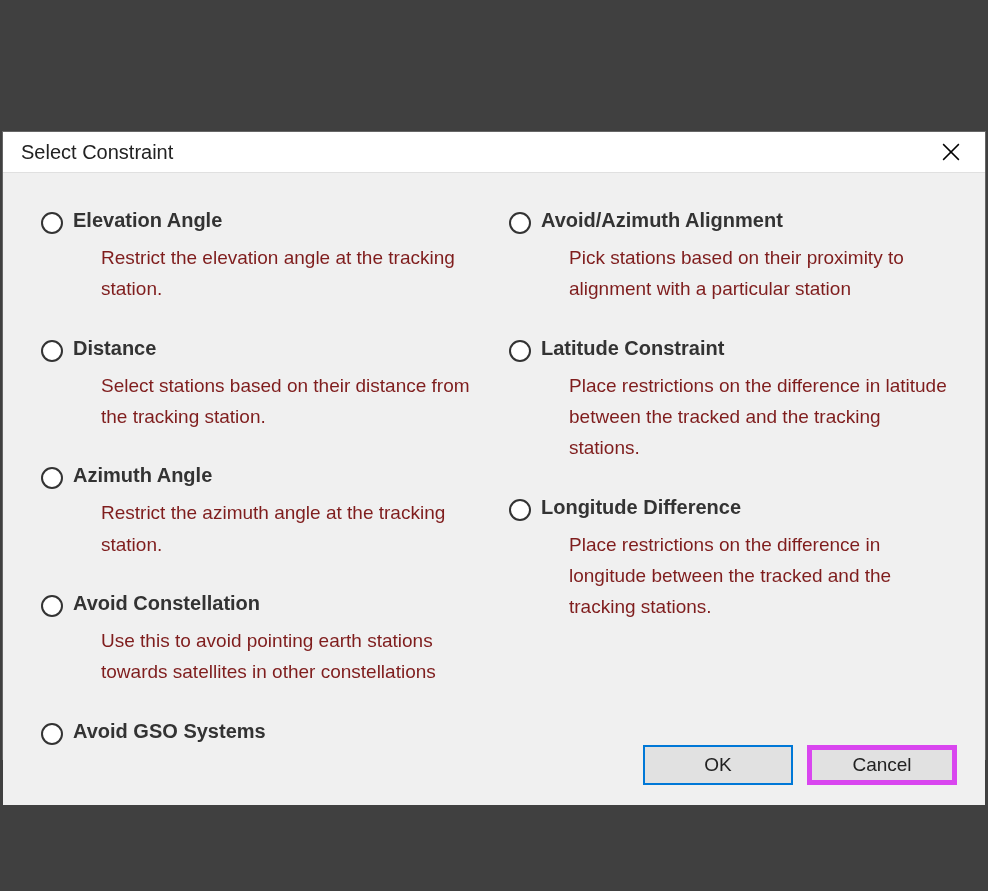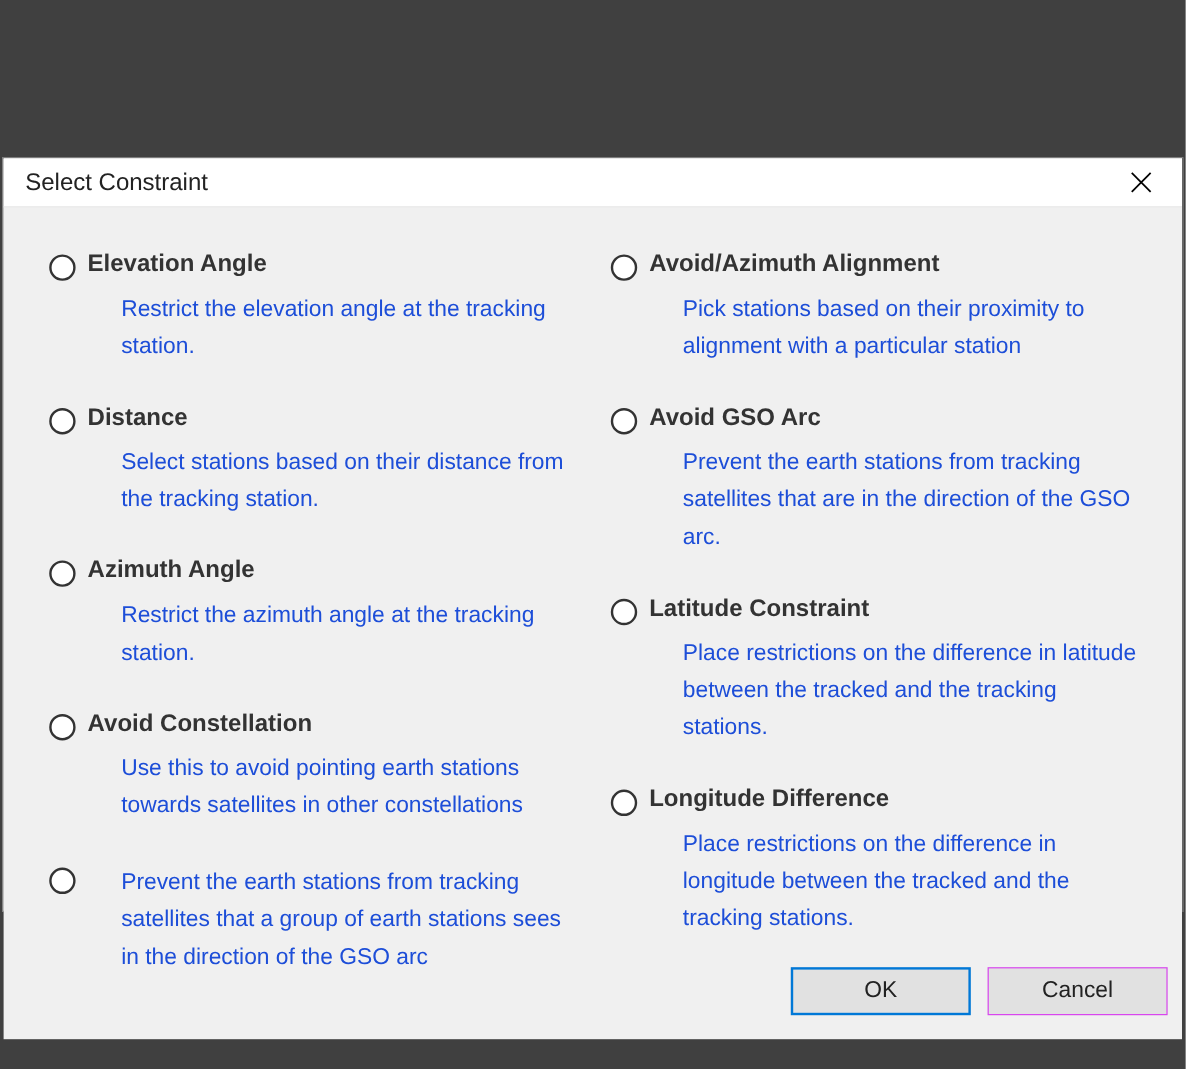--- a/index.html
+++ b/index.html
@@ -87,40 +87,40 @@
       flex-direction: column;
     }
     .option-title {
       font-size: 20px;
       font-weight: 600;
       color: #333;
       margin-bottom: 10px;
     }
     .option-desc {
       font-size: 19px;
-      color: #1d4ed8;
+      color: #7f1d1d;
       line-height: 1.65;
       padding-left: 28px;
       font-weight: 400;
     }
     .col-left .option-desc {
       padding-left: 28px;
     }
     .buttons {
       position: absolute;
       bottom: 20px;
-      right: 12px;
+      right: 28px;
       display: flex;
       gap: 14px;
     }
     .btn {
       width: 150px;
       height: 40px;
       background: #e1e1e1;
-      border: 1px solid #d946ef;
+      border: 5px solid #d946ef;
       font-size: 19px;
       color: #222;
       display: flex;
       align-items: center;
       justify-content: center;
       cursor: pointer;
       font-family: inherit;
     }
     .btn-primary {
       border: 2px solid #0078d7;
@@ -171,43 +171,36 @@
         <div class="radio"></div>
         <div class="option-text">
           <div class="option-title">Avoid Constellation</div>
           <div class="option-desc">Use this to avoid pointing earth stations towards satellites in other constellations</div>
         </div>
       </div>
 
       <div class="option">
         <div class="radio"></div>
         <div class="option-text">
-          <div class="option-desc">Prevent the earth stations from tracking satellites that a group of earth stations sees in the direction of the GSO arc</div>
+          <div class="option-title">Avoid GSO Systems</div>
         </div>
       </div>
 
     </div>
 
     <div class="col col-right">
 
       <div class="option">
         <div class="radio"></div>
         <div class="option-text">
           <div class="option-title">Avoid/Azimuth Alignment</div>
           <div class="option-desc">Pick stations based on their proximity to alignment with a particular station</div>
         </div>
       </div>
 
-      <div class="option">
-        <div class="radio"></div>
-        <div class="option-text">
-          <div class="option-title">Avoid GSO Arc</div>
-          <div class="option-desc">Prevent the earth stations from tracking satellites that are in the direction of the GSO arc.</div>
-        </div>
-      </div>
 
       <div class="option">
         <div class="radio"></div>
         <div class="option-text">
           <div class="option-title">Latitude Constraint</div>
           <div class="option-desc">Place restrictions on the difference in latitude between the tracked and the tracking stations.</div>
         </div>
       </div>
 
       <div class="option">

